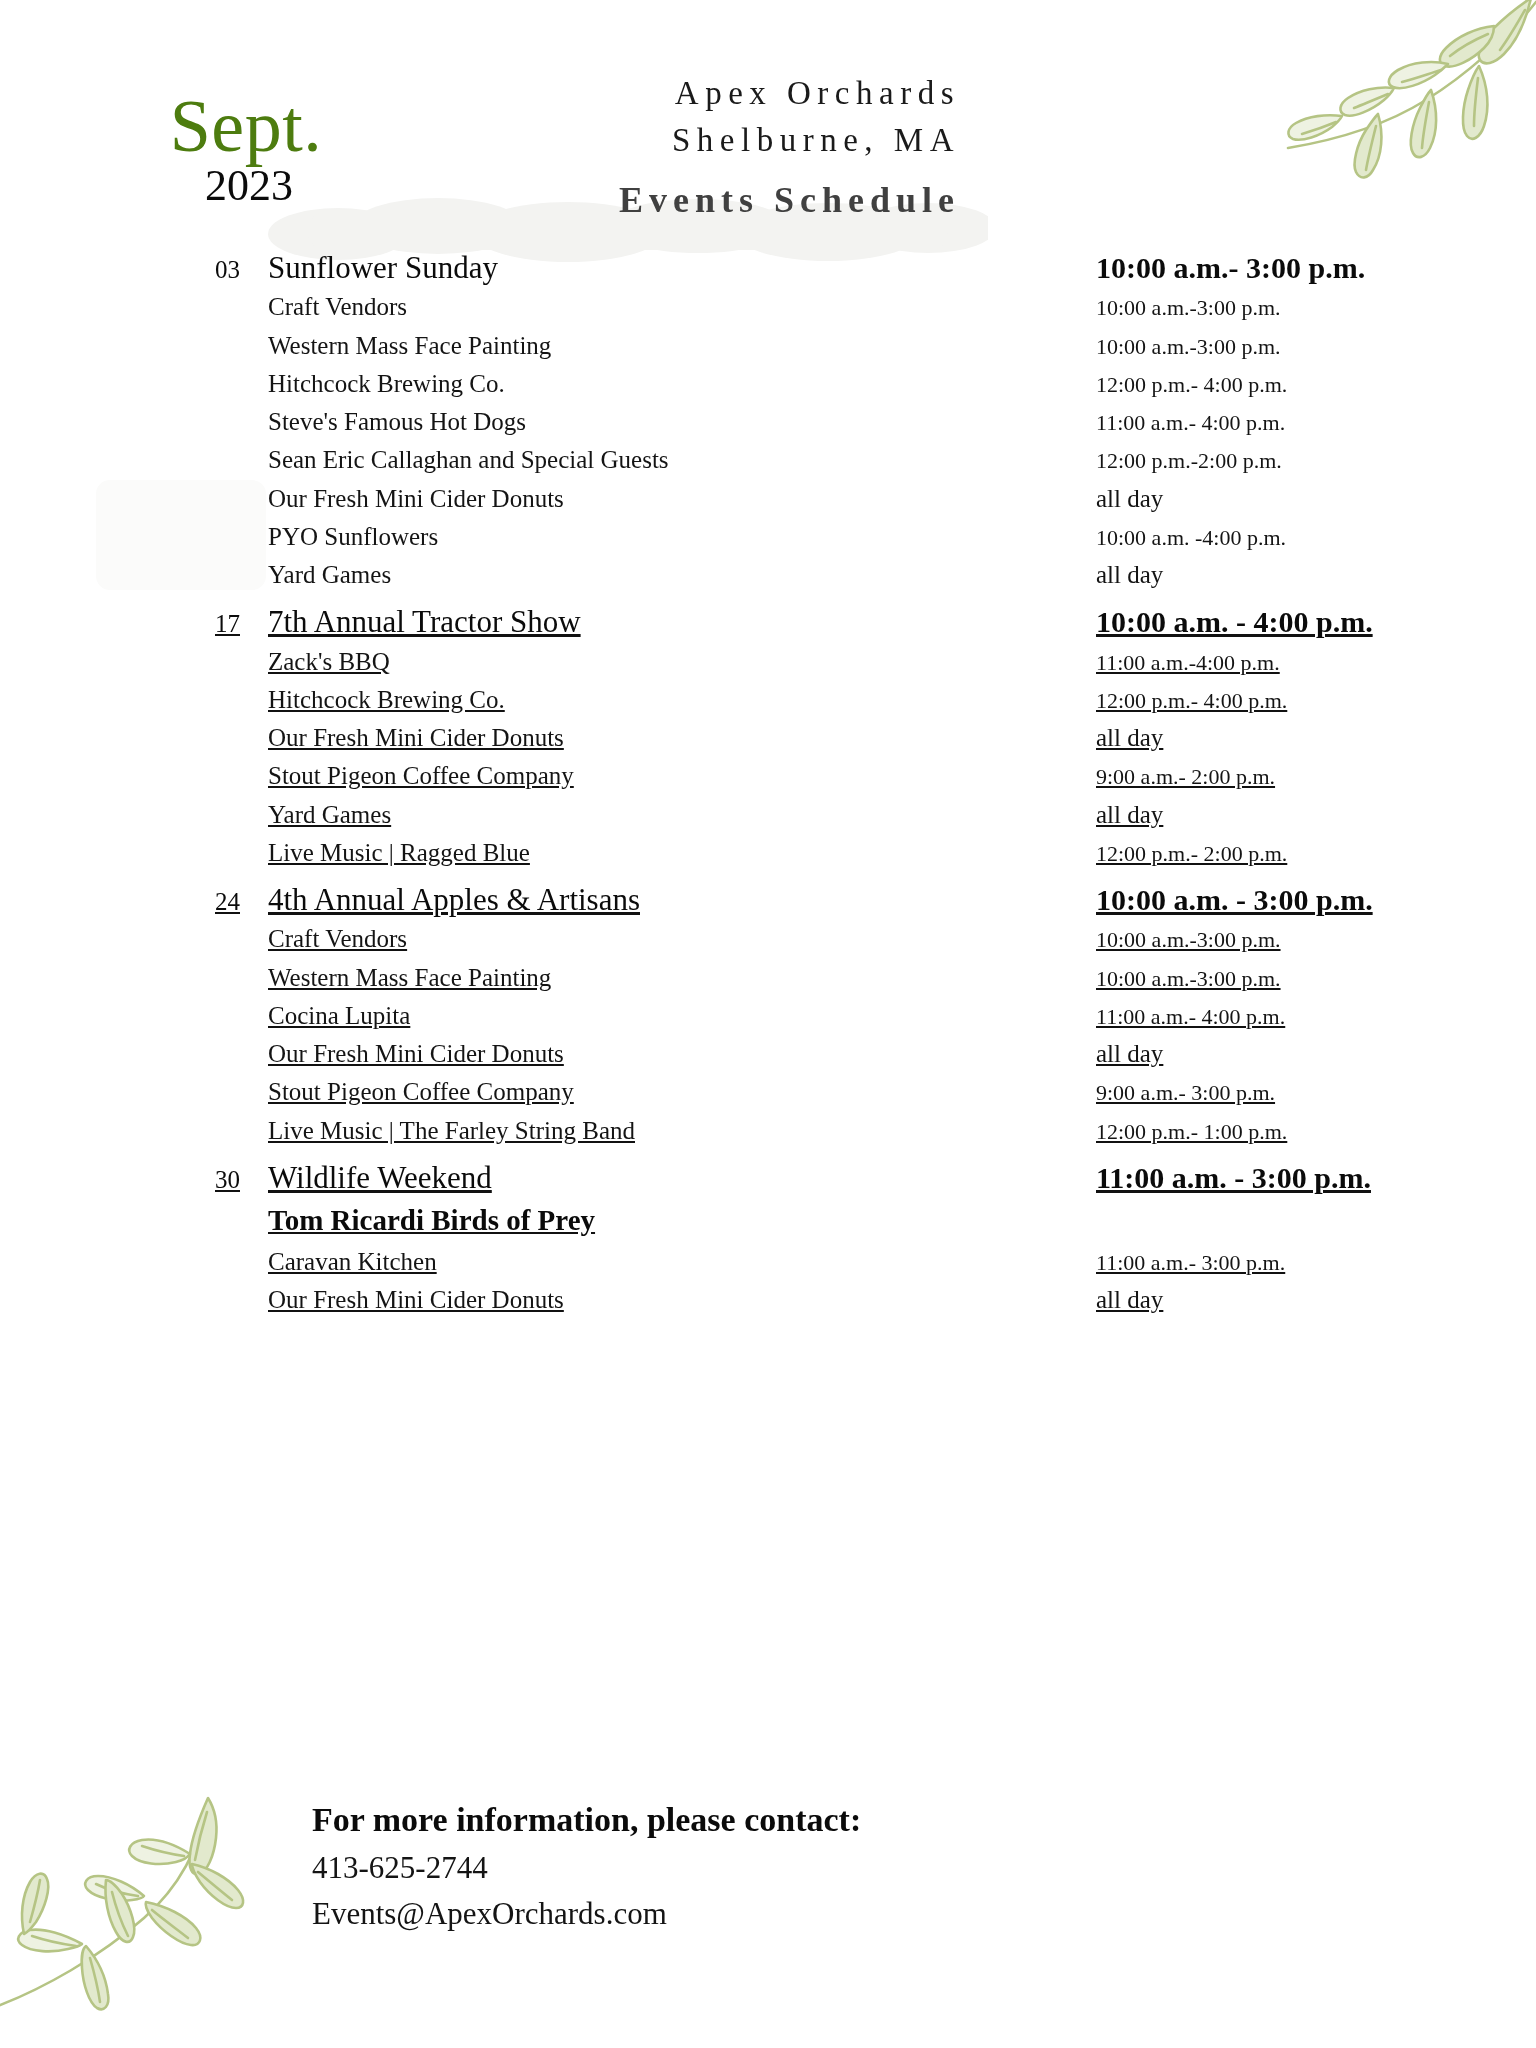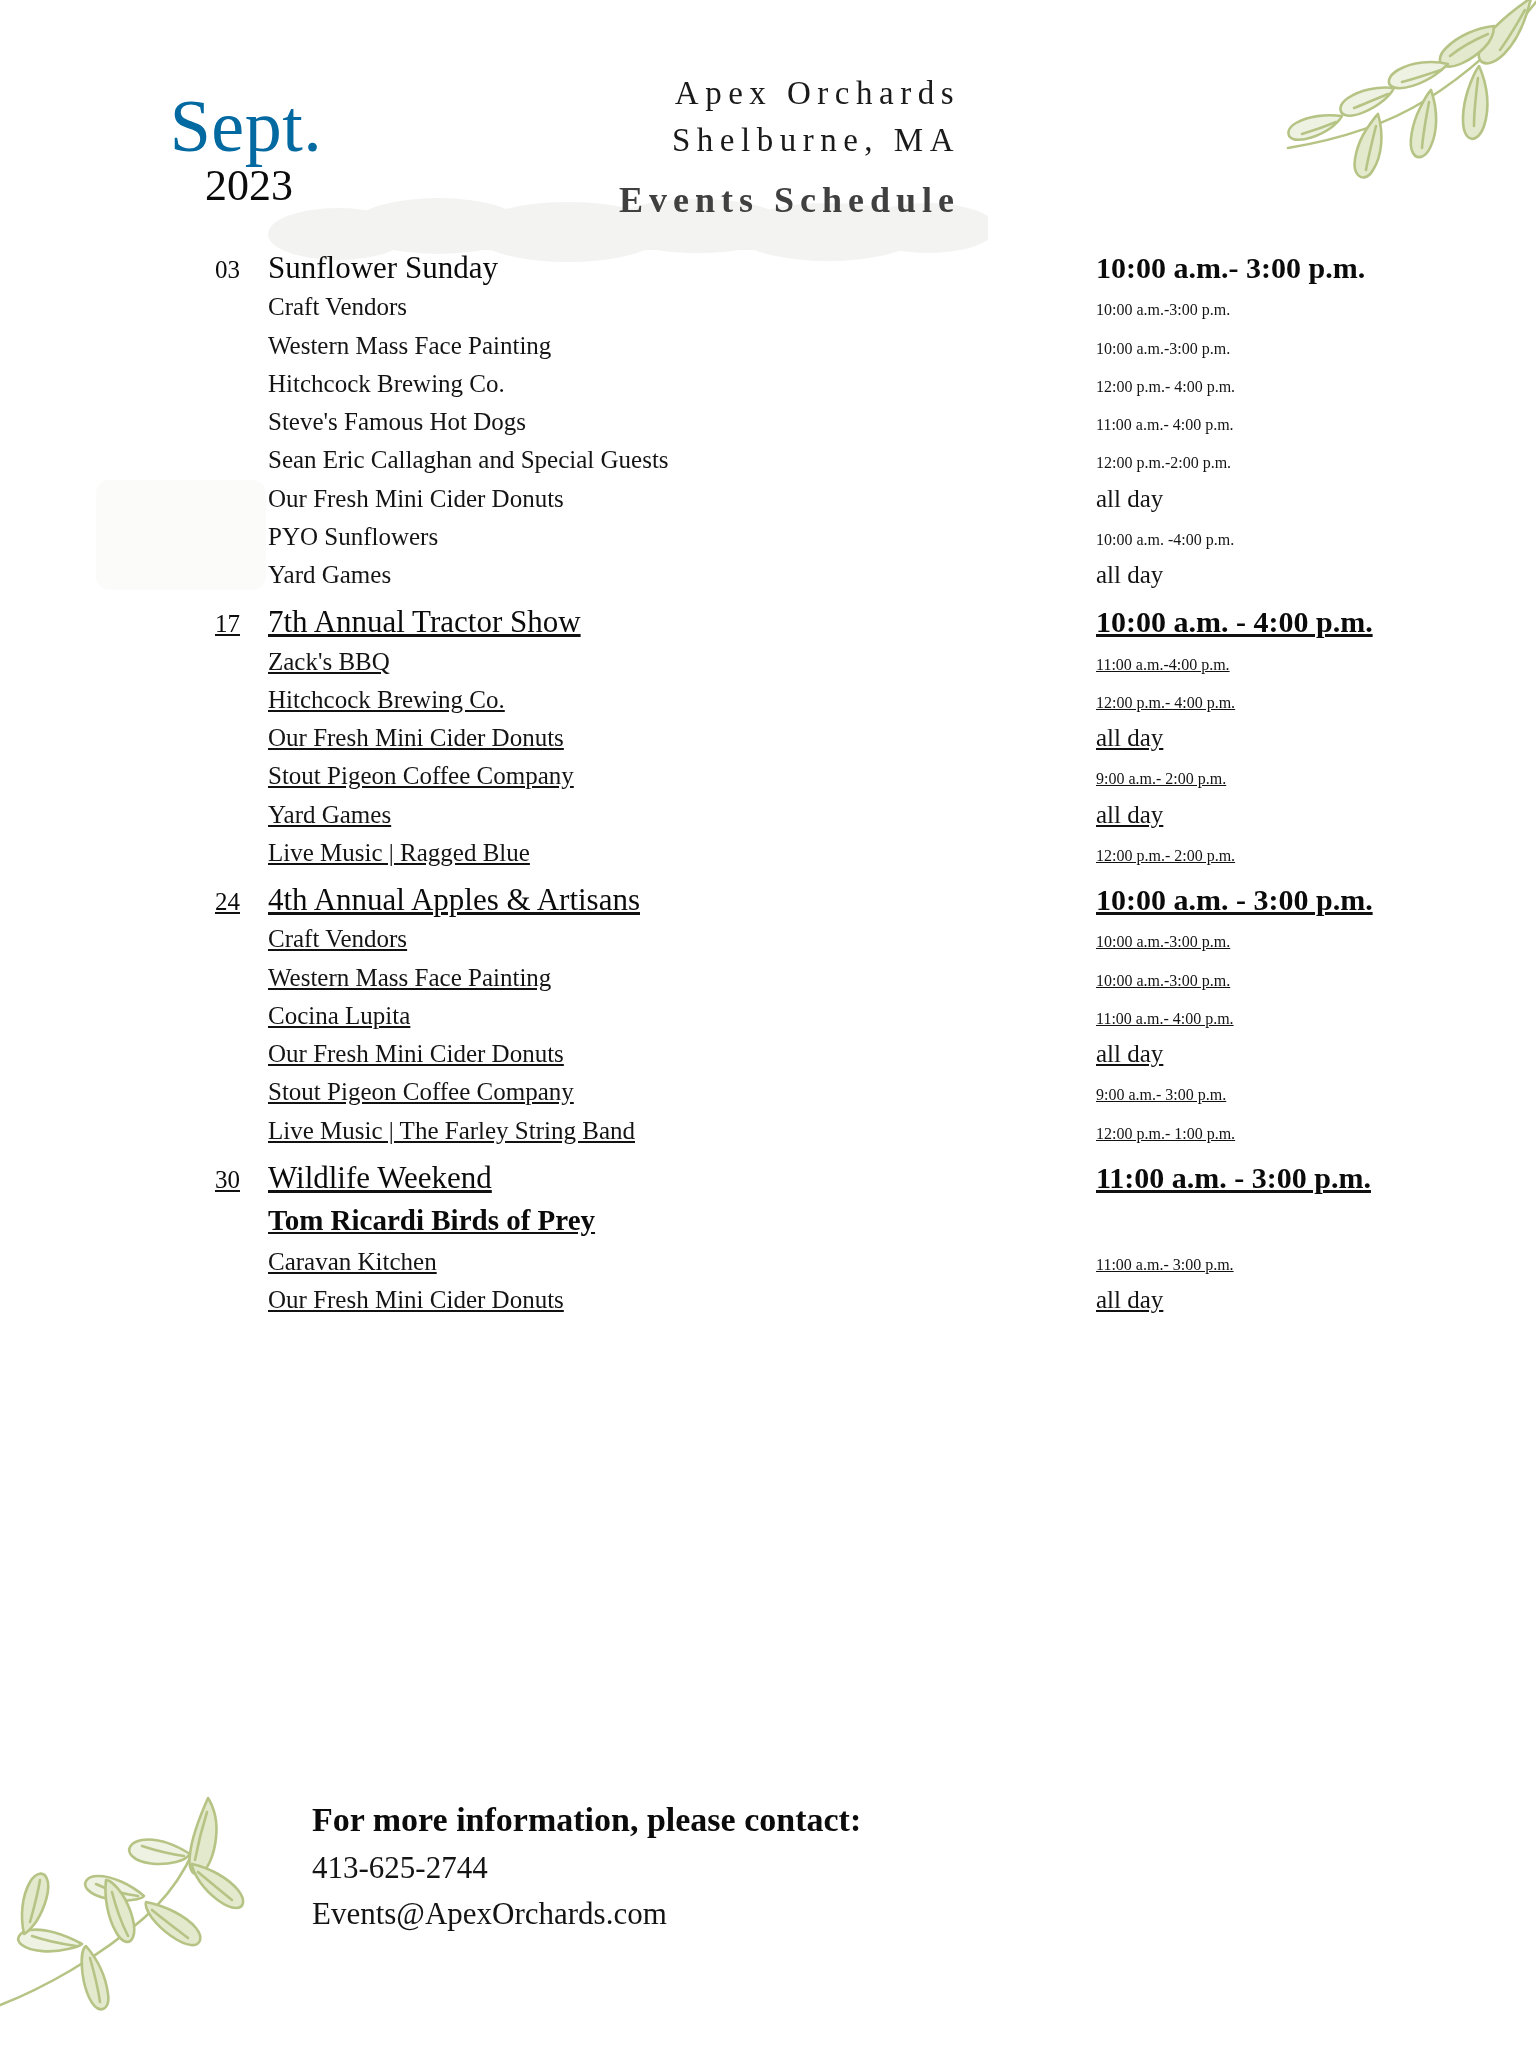--- a/index.html
+++ b/index.html
@@ -59,21 +59,21 @@
     position: absolute;
     left: 96px;
     top: 92px;
     width: 300px;
     text-align: center;
   }
   .month {
     font-size: 74px;
     line-height: 0.92;
     letter-spacing: 0.5px;
-    color: #0369a1;
+    color: #4d7c0f;
   }
   .year {
     font-size: 44px;
     line-height: 1;
     margin-top: 4px;
     margin-left: 6px;
     color: #0b0b0b;
   }
 
   
@@ -150,21 +150,21 @@
     padding-left: 24px;
   }
 
   
   .row-sub .col-name {
     font-size: 25px;
     line-height: 1.53;
     color: #141414;
   }
   .row-sub .col-time {
-    font-size: 16px;
+    font-size: 22px;
     line-height: 1.53;
     color: #141414;
     padding-left: 24px;
   }
   .row-sub.emph .col-name {
     font-size: 29px;
     font-weight: bold;
     color: #0b0b0b;
   }
   .row-sub.emph .col-time {

